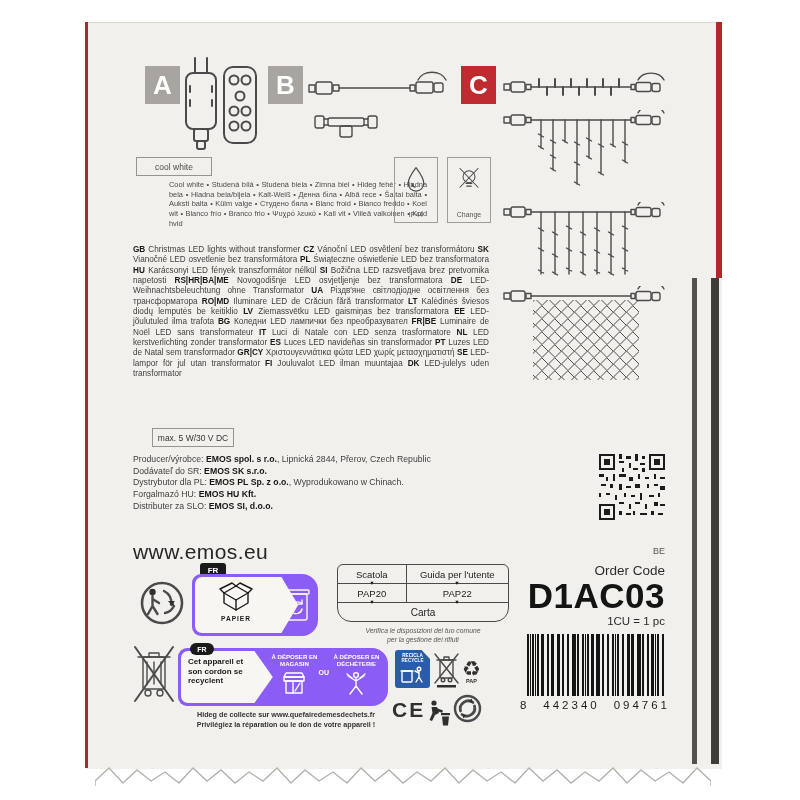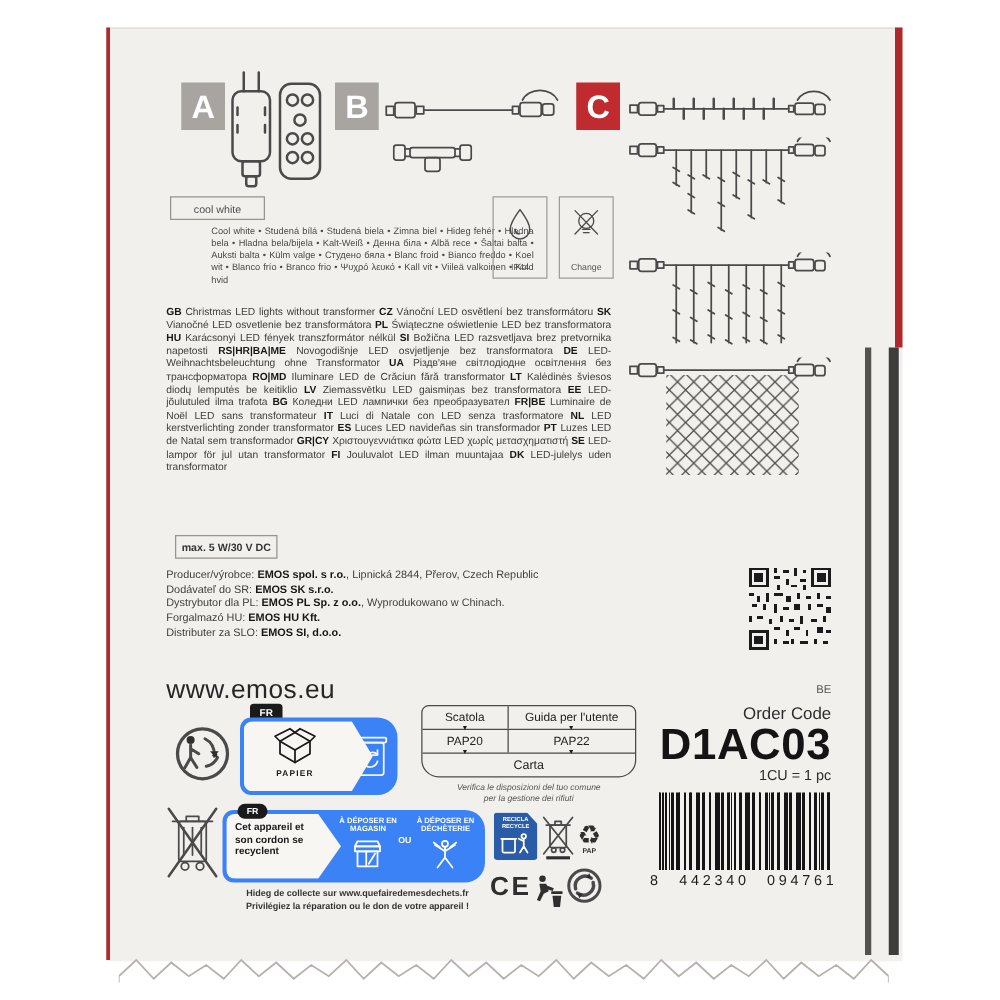--- a/index.html
+++ b/index.html
@@ -49,21 +49,21 @@
   .prow{display:flex;height:18px;border-bottom:1px solid #4a4a4a;}
   .prow:last-child,.prow.noline{border-bottom:none;}
   .pcell{display:flex;align-items:center;justify-content:center;font-size:9.5px;}
   .pc1{width:40%;border-right:1px solid #4a4a4a;}
   .pc2{width:60%;}
   .phead{font-weight:normal;}
   .pfull{width:100%;display:flex;align-items:center;justify-content:center;height:19px;font-size:10px;}
   .arr{position:absolute;font-size:5.5px;color:#1a1a1a;transform:translateX(-50%);}
   .pcap{font-size:6.8px;font-style:italic;color:#555;text-align:center;line-height:8.6px;}
 
-  .frbadge{background:#3b82f6;border-radius:9px 16px 16px 9px;}
+  .frbadge{background:#8b5cf6;border-radius:9px 16px 16px 9px;}
   .frtab{position:absolute;background:#1a1a1a;color:#fff;font-weight:bold;
          display:flex;align-items:center;justify-content:center;}
   .b1-white{position:absolute;left:3px;top:3px;right:3px;bottom:3px;background:#f7f6f3;
             border-radius:7px 10px 10px 7px;
             clip-path:polygon(0 0,72% 0,86% 50%,72% 100%,0 100%);}
   .b2-white{position:absolute;left:3px;top:3px;right:3px;bottom:3px;background:#f7f6f3;
             border-radius:7px 10px 10px 7px;
             clip-path:polygon(0 0,36% 0,45% 50%,36% 100%,0 100%);}
   .b2-text{position:absolute;left:10px;top:9px;width:68px;font-size:8px;font-weight:bold;
            color:#1a1a1a;line-height:9.6px;}
@@ -215,21 +215,21 @@
       <circle cx="20" cy="14" r="8"></circle>
       <path d="M16 23 h8 M17 26.5 h6"></path>
       <line x1="8" y1="3" x2="32" y2="28"></line>
         <line x1="32" y1="3" x2="8" y2="28"></line>
     </svg>
     <span>Change</span>
   </div>
 
   <div class="abs desc" style="left:133px;top:245px;width:356px;"><b>GB</b> Christmas LED lights without transformer <b>CZ</b> Vánoční LED osvětlení bez transformátoru <b>SK</b> Vianočné LED osvetlenie bez transformátora <b>PL</b> Świąteczne oświetlenie LED bez transformatora <b>HU</b> Karácsonyi LED fények transzformátor nélkül <b>SI</b> Božična LED razsvetljava brez pretvornika napetosti <b>RS|HR|BA|ME</b> Novogodišnje LED osvjetljenje bez transformatora <b>DE</b> LED-Weihnachtsbeleuchtung ohne Transformator <b>UA</b> Різдв'яне світлодіодне освітлення без трансформатора <b>RO|MD</b> Iluminare LED de Crăciun fără transformator <b>LT</b> Kalėdinės šviesos diodų lemputės be keitiklio <b>LV</b> Ziemassvētku LED gaismiņas bez transformatora <b>EE</b> LED-jõulutuled ilma trafota <b>BG</b> Коледни LED лампички без преобразувател <b>FR|BE</b> Luminaire de Noël LED sans transformateur <b>IT</b> Luci di Natale con LED senza trasformatore <b>NL</b> LED kerstverlichting zonder transformator <b>ES</b> Luces LED navideñas sin transformador <b>PT</b> Luzes LED de Natal sem transformador <b>GR|CY</b> Χριστουγεννιάτικα φώτα LED χωρίς μετασχηματιστή <b>SE</b> LED-lampor för jul utan transformator <b>FI</b> Jouluvalot LED ilman muuntajaa <b>DK</b> LED-julelys uden transformator </div>
 
-  <div class="abs tagbox" style="left:140px;top:428px;width:80px;height:17px;color:#333;font-weight:bold;">max. 5 W/30 V DC</div>
+  <div class="abs tagbox" style="left:152px;top:428px;width:80px;height:17px;color:#333;">max. 5 W/30 V DC</div>
 
   <div class="abs producer" style="left:133px;top:454px;width:310px;">
       <div>Producer/výrobce: <b>EMOS spol. s r.o.</b>, Lipnická 2844, Přerov, Czech Republic</div>
       <div>Dodávateľ do SR: <b>EMOS SK s.r.o.</b></div>
       <div>Dystrybutor dla PL: <b>EMOS PL Sp. z o.o.</b>, Wyprodukowano w Chinach.</div>
       <div>Forgalmazó HU: <b>EMOS HU Kft.</b></div>
       <div>Distributer za SLO: <b>EMOS SI, d.o.o.</b></div>
     </div>
 
   <svg class="abs" style="left:599px;top:454px;" width="66" height="66" viewBox="0 0 29 29" shape-rendering="crispEdges">

